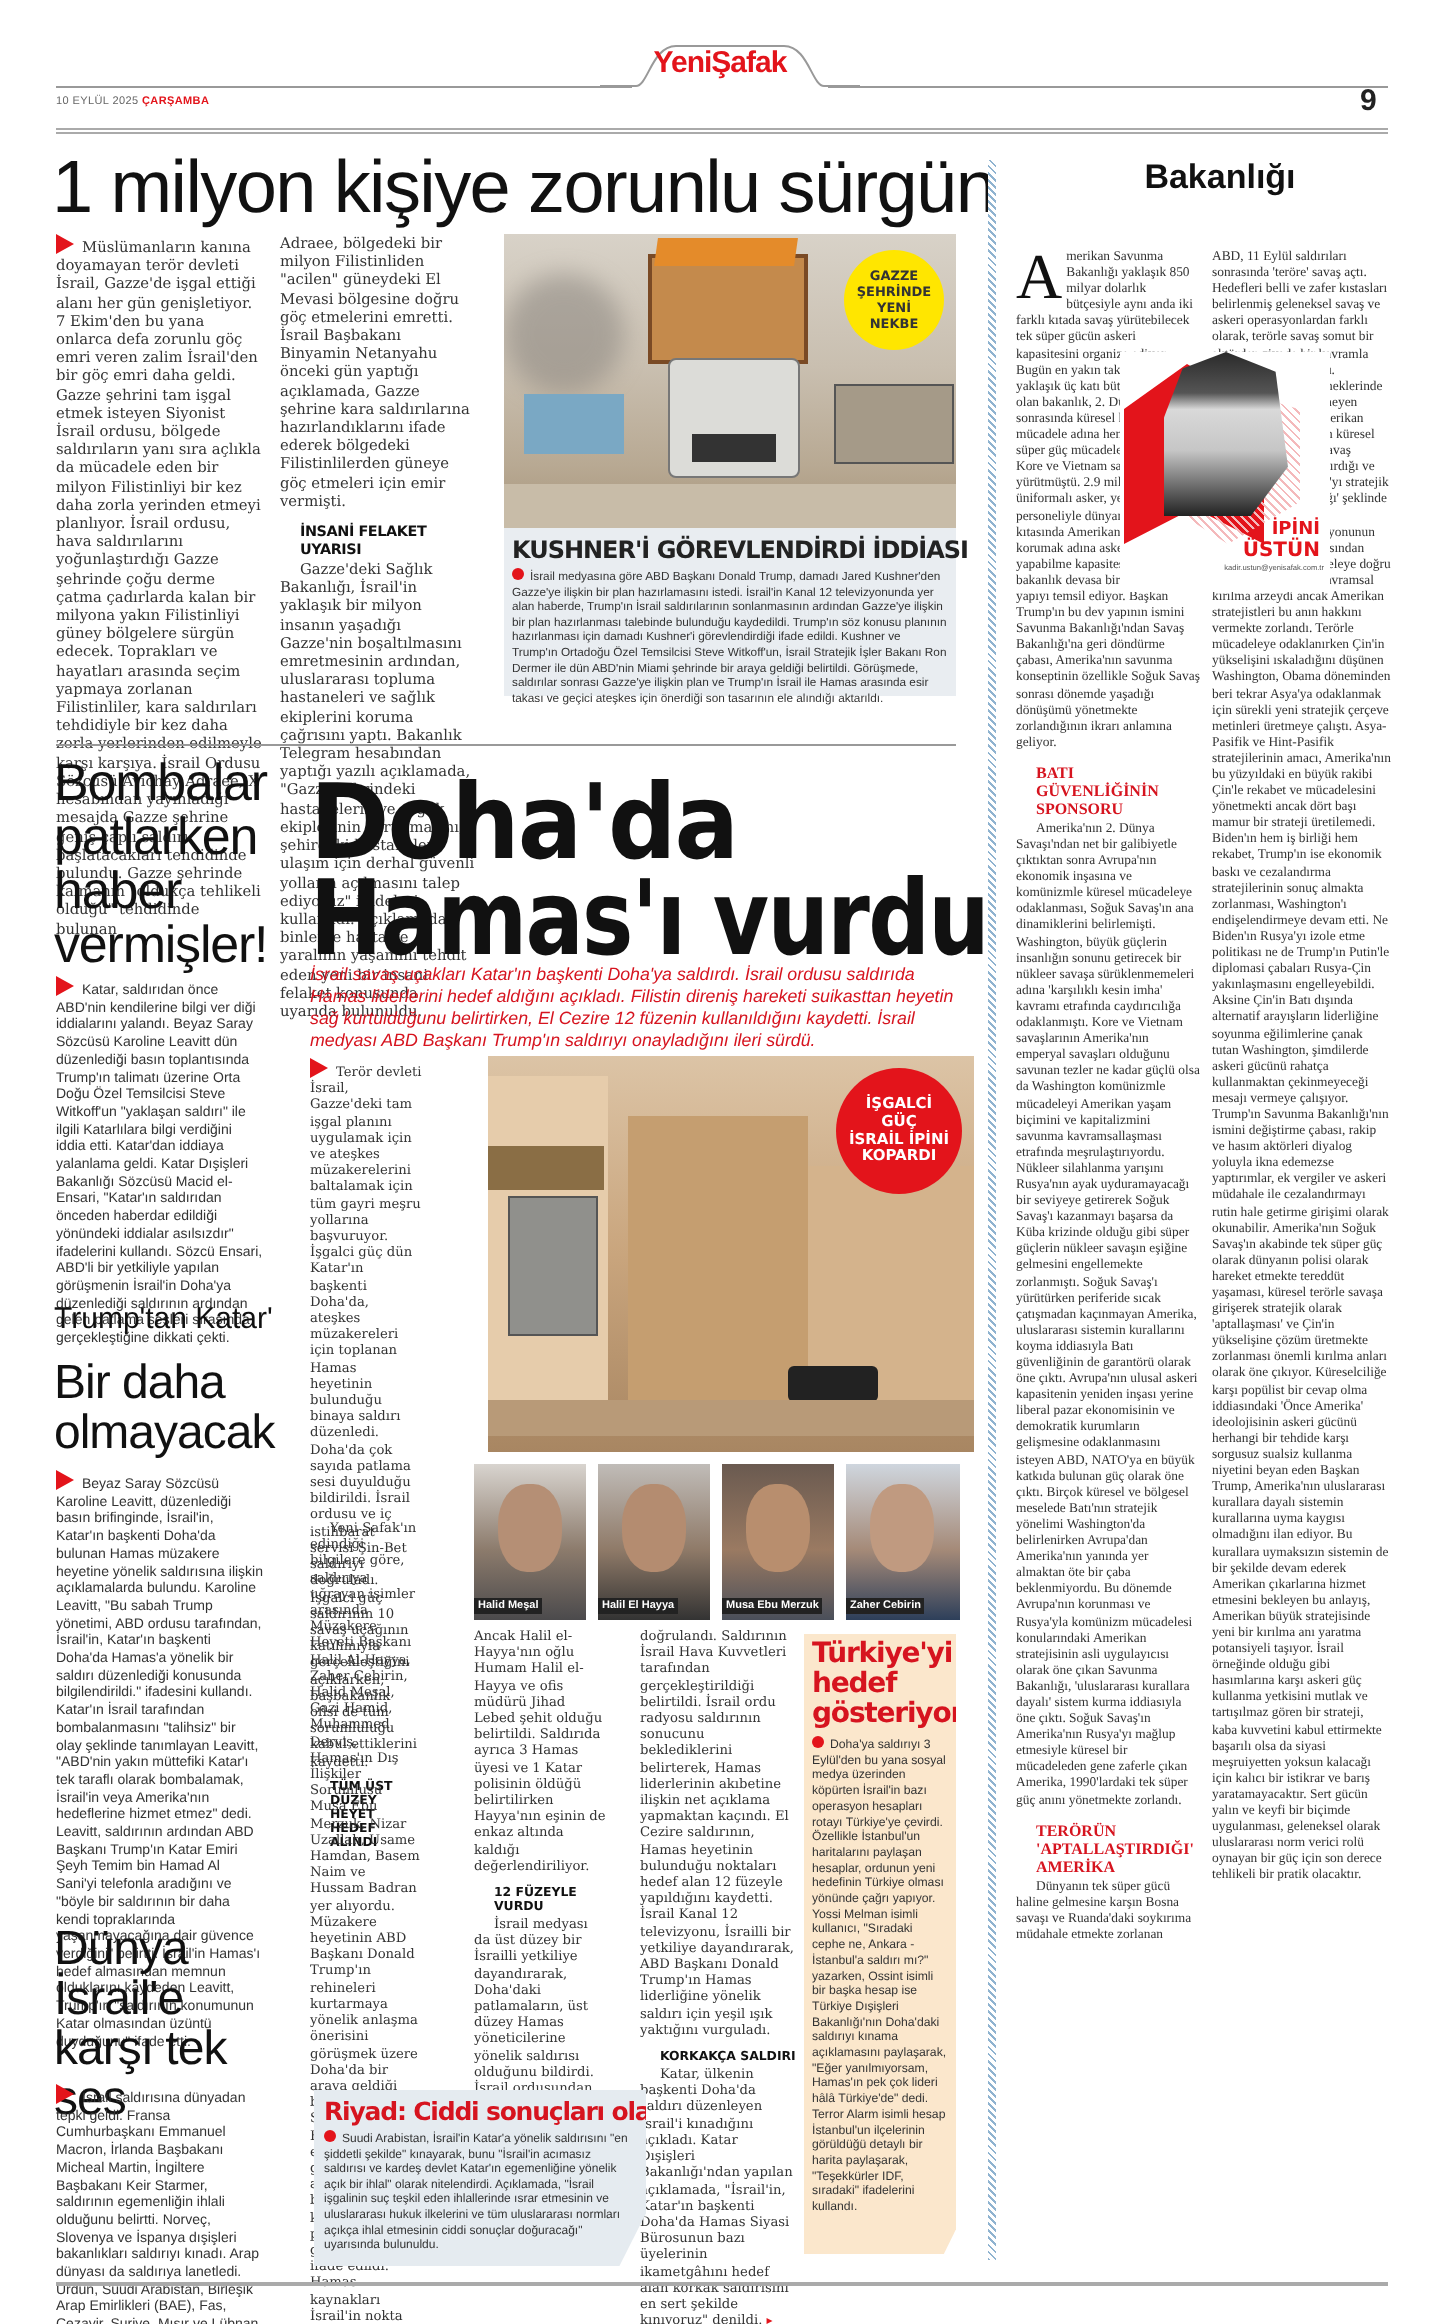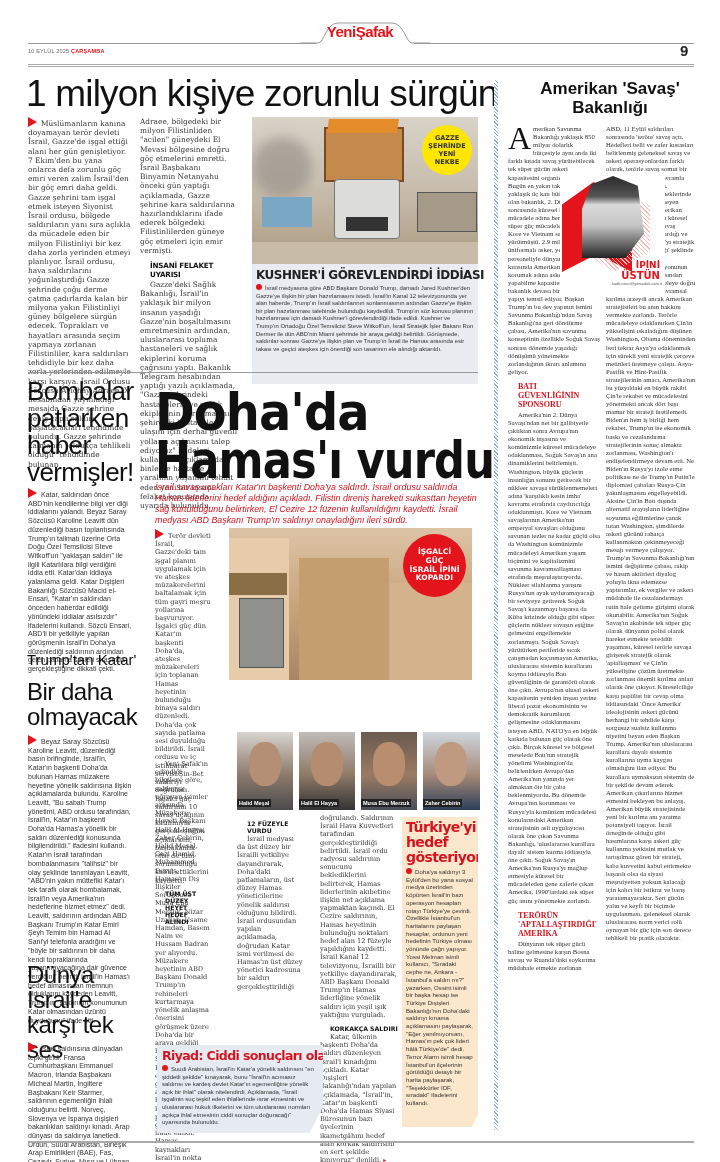--- a/index.html
+++ b/index.html
@@ -55,21 +55,21 @@
   <div class="abs" style="left:165px;top:75px;width:60px;height:40px;background:#a59a88;border:1px solid #555;"></div>
   <div class="abs" style="left:10px;top:80px;width:50px;height:30px;background:#7aa8c4;"></div>
   <div class="abs" style="left:0;top:125px;width:226px;height:22px;background:#c8bca8;"></div>
   <div class="abs cond" style="left:170px;top:8px;width:50px;height:50px;border-radius:50%;background:#ffe600;color:#333;font-weight:bold;font-size:6.5px;line-height:8px;text-align:center;padding-top:9px;">
     <div>GAZZE</div>
     <div>ŞEHRİNDE</div>
     <div>YENİ</div>
     <div>NEKBE</div>
   </div>
 </div>
-<div class="abs" style="left:252px;top:264px;width:226px;height:120px;background:#e9edf1;padding:4px 4px 3px 4px;">
+<div class="abs" style="left:252px;top:264px;width:226px;height:84px;background:#e9edf1;padding:4px 4px 3px 4px;">
   <div class="cond" style="font-size:12px;font-weight:bold;color:#222;letter-spacing:-0.5px;line-height:14px;white-space:nowrap;">KUSHNER'İ GÖREVLENDİRDİ İDDİASI</div>
   <p class="sansbody" style="font-size:5.9px;line-height:7.6px;margin-top:2px;"><span class="dot"></span><span>İsrail medyasına göre ABD Başkanı Donald Trump, damadı Jared Kushner'den Gazze'ye ilişkin bir plan hazırlamasını istedi. İsrail'in Kanal 12 televizyonunda yer alan haberde, Trump'ın İsrail saldırılarının sonlanmasının ardından Gazze'ye ilişkin bir plan hazırlanması talebinde bulunduğu kaydedildi. Trump'ın söz konusu planının hazırlanması için damadı Kushner'i görevlendirdiği ifade edildi. Kushner ve Trump'ın Ortadoğu Özel Temsilcisi Steve Witkoff'un, İsrail Stratejik İşler Bakanı Ron Dermer ile dün ABD'nin Miami şehrinde bir araya geldiği belirtildi. Görüşmede, saldırılar sonrası Gazze'ye ilişkin plan ve Trump'ın İsrail ile Hamas arasında esir takası ve geçici ateşkes için önerdiği son tasarının ele alındığı aktarıldı.</span></p>
 </div>
 
 <div class="abs rule" style="left:28px;top:372px;width:450px;height:1px;background:#999;"></div>
 
 <div class="abs serif" style="left:27px;top:378px;width:108px;font-size:26px;line-height:27px;color:#111;letter-spacing:-0.6px;">Bombalar patlarken haber vermişler!</div>
 <div class="abs" style="left:28px;top:488px;width:104px;">
   <p class="sansbody"><span class="tri"></span><span>Katar, saldırıdan önce ABD'nin kendilerine bilgi ver diği iddialarını yalandı. Beyaz Saray Sözcüsü Karoline Leavitt dün düzenlediği basın toplantısında Trump'ın talimatı üzerine Orta Doğu Özel Temsilcisi Steve Witkoff'un "yaklaşan saldırı" ile ilgili Katarlılara bilgi verdiğini iddia etti. Katar'dan iddiaya yalanlama geldi. Katar Dışişleri Bakanlığı Sözcüsü Macid el-Ensari, "Katar'ın saldırıdan önceden haberdar edildiği yönündeki iddialar asılsızdır" ifadelerini kullandı. Sözcü Ensari, ABD'li bir yetkiliyle yapılan görüşmenin İsrail'in Doha'ya düzenlediği saldırının ardından gelen patlama sesleri sırasında gerçekleştiğine dikkati çekti.</span></p>
 </div>
@@ -92,21 +92,21 @@
 <div class="abs sans" style="left:155px;top:482px;width:326px;font-style:italic;font-size:8.9px;line-height:11px;color:#d6141f;">İsrail savaş uçakları Katar'ın başkenti Doha'ya saldırdı. İsrail ordusu saldırıda Hamas liderlerini hedef aldığını açıkladı. Filistin direniş hareketi suikasttan heyetin sağ kurtulduğunu belirtirken, El Cezire 12 füzenin kullanıldığını kaydetti. İsrail medyası ABD Başkanı Trump'ın saldırıyı onayladığını ileri sürdü.</div>
 
 <div class="abs" style="left:155px;top:529px;width:56px;">
   <p class="body" style="font-size:6.6px;line-height:8.2px;"><span class="tri"></span><span>Terör devleti İsrail, Gazze'deki tam işgal planını uygulamak için ve ateşkes müzakerelerini baltalamak için tüm gayri meşru yollarına başvuruyor. İşgalci güç dün Katar'ın başkenti Doha'da, ateşkes müzakereleri için toplanan Hamas heyetinin bulunduğu binaya saldırı düzenledi. Doha'da çok sayıda patlama sesi duyulduğu bildirildi. İsrail ordusu ve iç istihbarat servisi Şin-Bet saldırıyı doğruladı. İşgalci güç saldırının 10 savaş uçağının katılımıyla gerçekleştiğini açıklarken, başbakanlık ofisi de tüm sorumluluğu kabul ettiklerini kaydetti.</span></p>
   <div class="cond" style="font-weight:bold;font-size:6.2px;line-height:7px;color:#111;margin:5px 0 1px 10px;">TÜM ÜST DÜZEY HEYET HEDEF ALINDI</div>
 </div>
 <div class="abs" style="left:155px;top:760px;width:56px;">
   <p class="body ind" style="font-size:6.6px;line-height:8.2px;">Yeni Şafak'ın edindiği bilgilere göre, saldırıya uğrayan isimler arasında Müzakere Heyeti Başkanı Halil Al-Hayya, Zaher Cebirin, Halid Meşal, Gazi Hamid, Muhammed Derviş, Hamas'ın Dış İlişkiler Sorumlusu Musa Ebu Merzuk, Nizar Uzallah, Usame Hamdan, Basem Naim ve Hussam Badran yer alıyordu. Müzakere heyetinin ABD Başkanı Donald Trump'ın rehineleri kurtarmaya yönelik anlaşma önerisini görüşmek üzere Doha'da bir araya geldiği belirtildi. Saldırının Hayya'nın ekibiyle yaptığı görüşmenin ardından, bilgileri lider kadrosuyla paylaştığı sırada gerçekleştiği ifade edildi. Hamas kaynakları İsrail'in nokta atışı hedef alarak gerçekleştirdiği suikastın başarısız olduğunu savundu.</p>
 </div>
 
-<div class="abs" style="left:229px;top:528px;width:243px;height:152px;overflow:hidden;background:linear-gradient(180deg,#dcc4a6 0%,#c9a57d 50%,#a88662 100%);">
+<div class="abs" style="left:244px;top:528px;width:243px;height:198px;overflow:hidden;background:linear-gradient(180deg,#dcc4a6 0%,#c9a57d 50%,#a88662 100%);">
   <div class="abs" style="left:0;top:10px;width:60px;height:180px;background:#e6ccab;"></div>
   <div class="abs" style="left:0;top:45px;width:58px;height:22px;background:#8a6e45;"></div>
   <div class="abs" style="left:10px;top:70px;width:45px;height:70px;background:#90908c;border:1px solid #555;"></div>
   <div class="abs" style="left:70px;top:30px;width:90px;height:160px;background:#c59e70;"></div>
   <div class="abs" style="left:160px;top:55px;width:83px;height:135px;background:#d4b38c;"></div>
   <div class="abs" style="left:150px;top:155px;width:45px;height:18px;background:#222;border-radius:3px;"></div>
   <div class="abs" style="left:0;top:172px;width:243px;height:18px;background:#b89a78;"></div>
   <div class="abs cond" style="left:174px;top:6px;width:63px;height:63px;border-radius:50%;background:#e3141b;color:#fff;font-weight:bold;font-size:7.5px;line-height:8.8px;text-align:center;padding-top:14px;">
     <div>İŞGALCİ</div>
     <div>GÜÇ</div>
@@ -128,20 +128,21 @@
     <div class="abs" style="left:12px;top:10px;width:32px;height:44px;border-radius:45%;background:#b88e6e;"></div>
     <div class="abs sans" style="left:0;bottom:3px;background:#222;color:#fff;font-size:5.5px;font-weight:bold;padding:1px 2px;white-space:nowrap;">Musa Ebu Merzuk</div>
   </div>
   <div class="abs" style="left:186px;top:0;width:57px;height:78px;background:linear-gradient(180deg,#cfd6de 0%,#a58a78 55%,#2d3f5a 100%);">
     <div class="abs" style="left:12px;top:10px;width:32px;height:44px;border-radius:45%;background:#c09a80;"></div>
     <div class="abs sans" style="left:0;bottom:3px;background:#222;color:#fff;font-size:5.5px;font-weight:bold;padding:1px 2px;white-space:nowrap;">Zaher Cebirin</div>
   </div>
 </div>
 
 <div class="abs" style="left:237px;top:814px;width:66px;">
+  <p class="body" style="font-size:6.6px;line-height:8.2px;">Ancak Halil el-Hayya'nın oğlu Humam Halil el-Hayya ve ofis müdürü Jihad Lebed şehit olduğu belirtildi. Saldırıda ayrıca 3 Hamas üyesi ve 1 Katar polisinin öldüğü belirtilirken Hayya'nın eşinin de enkaz altında kaldığı değerlendiriliyor.</p>
   <div class="cond" style="font-weight:bold;font-size:6.2px;line-height:7px;color:#111;margin:6px 0 1px 10px;">12 FÜZEYLE VURDU</div>
   <p class="body ind" style="font-size:6.6px;line-height:8.2px;">İsrail medyası da üst düzey bir İsrailli yetkiliye dayandırarak, Doha'daki patlamaların, üst düzey Hamas yöneticilerine yönelik saldırısı olduğunu bildirdi. İsrail ordusundan yapılan açıklamada, doğrudan Katar ismi verilmesi de Hamas'ın üst düzey yönetici kadrosuna bir saldırı gerçekleştirildiği</p>
 </div>
 <div class="abs" style="left:320px;top:814px;width:78px;">
   <p class="body" style="font-size:6.6px;line-height:8.2px;">doğrulandı. Saldırının İsrail Hava Kuvvetleri tarafından gerçekleştirildiği belirtildi. İsrail ordu radyosu saldırının sonucunu beklediklerini belirterek, Hamas liderlerinin akıbetine ilişkin net açıklama yapmaktan kaçındı. El Cezire saldırının, Hamas heyetinin bulunduğu noktaları hedef alan 12 füzeyle yapıldığını kaydetti. İsrail Kanal 12 televizyonu, İsrailli bir yetkiliye dayandırarak, ABD Başkanı Donald Trump'ın Hamas liderliğine yönelik saldırı için yeşil ışık yaktığını vurguladı.</p>
   <div class="cond" style="font-weight:bold;font-size:6.2px;line-height:7px;color:#111;margin:6px 0 1px 10px;">KORKAKÇA SALDIRI</div>
   <p class="body ind" style="font-size:6.6px;line-height:8.2px;"><span>Katar, ülkenin başkenti Doha'da saldırı düzenleyen İsrail'i kınadığını açıkladı. Katar Dışişleri Bakanlığı'ndan yapılan açıklamada, "İsrail'in, Katar'ın başkenti Doha'da Hamas Siyasi Bürosunun bazı üyelerinin ikametgâhını hedef alan korkak saldırısını en sert şekilde kınıyoruz" denildi.</span> <span class="cond" style="font-weight:bold;font-size:6px;"><span style="color:#e3141b;">▸</span> </span></p>
 </div>
 
 <div class="abs" style="left:402px;top:817px;width:76px;height:310px;background:#fbe7cc;padding:3px 4px;clip-path:polygon(0 0,100% 0,100% 96%,92% 100%,0 100%);">
@@ -149,21 +150,20 @@
   <p class="sansbody" style="font-size:6.1px;line-height:7.7px;margin-top:3px;"><span class="dot"></span><span>Doha'ya saldırıyı 3 Eylül'den bu yana sosyal medya üzerinden köpürten İsrail'in bazı operasyon hesapları rotayı Türkiye'ye çevirdi. Özellikle İstanbul'un haritalarını paylaşan hesaplar, ordunun yeni hedefinin Türkiye olması yönünde çağrı yapıyor. Yossi Melman isimli kullanıcı, "Sıradaki cephe ne, Ankara - İstanbul'a saldırı mı?" yazarken, Ossint isimli bir başka hesap ise Türkiye Dışişleri Bakanlığı'nın Doha'daki saldırıyı kınama açıklamasını paylaşarak, "Eğer yanılmıyorsam, Hamas'ın pek çok lideri hâlâ Türkiye'de" dedi. Terror Alarm isimli hesap İstanbul'un ilçelerinin görüldüğü detaylı bir harita paylaşarak, "Teşekkürler IDF, sıradaki" ifadelerini kullandı.</span></p>
 </div>
 
 <div class="abs" style="left:157px;top:1045px;width:166px;height:88px;background:#e5ebf0;padding:3px 5px;clip-path:polygon(0 0,100% 0,100% 70%,92% 100%,0 100%);">
   <div class="cond" style="font-weight:bold;font-size:12.5px;line-height:15px;color:#d6141f;letter-spacing:-0.6px;white-space:nowrap;">Riyad: Ciddi sonuçları olacak</div>
   <p class="sansbody" style="font-size:6px;line-height:7.6px;margin-top:2px;"><span class="dot"></span><span>Suudi Arabistan, İsrail'in Katar'a yönelik saldırısını "en şiddetli şekilde" kınayarak, bunu "İsrail'in acımasız saldırısı ve kardeş devlet Katar'ın egemenliğine yönelik açık bir ihlal" olarak nitelendirdi. Açıklamada, "İsrail işgalinin suç teşkil eden ihlallerinde ısrar etmesinin ve uluslararası hukuk ilkelerini ve tüm uluslararası normları açıkça ihlal etmesinin ciddi sonuçlar doğuracağı" uyarısında bulunuldu.</span></p>
 </div>
 
 <div class="abs" style="left:494px;top:80px;width:4px;height:1050px;background:repeating-linear-gradient(45deg,#8fb3d0 0 1px,#fff 1px 2.5px);"></div>
 <div class="abs serif" style="left:500px;top:79px;width:220px;text-align:center;font-weight:bold;font-size:17px;line-height:19px;color:#111;">
-  <div>Amerikan 'Savaş'</div>
   <div>Bakanlığı</div>
 </div>
 
 <div class="abs" style="left:508px;top:125px;width:92px;">
   <p class="body" style="font-size:6.7px;line-height:8.1px;font-family:'Liberation Serif',serif;">
     <span style="float:left;font-size:32px;line-height:26px;font-family:'Liberation Serif',serif;margin-right:2px;color:#111;">A</span><span>merikan Savunma Bakanlığı yaklaşık 850 milyar dolarlık bütçesiyle aynı anda iki farklı kıtada savaş yürütebilecek tek süper gücün askeri kapasitesini organize ediyor. Bugün en yakın takipçisi Çin'in yaklaşık üç katı bütçesine sahip olan bakanlık, 2. Dünya Savaşı sonrasında küresel komünizmle mücadele adına hem Rusya'yla süper güç mücadelesini hem de Kore ve Vietnam savaşlarını yürütmüştü. 2.9 milyona varan üniformalı asker, yedek ve sivil personeliyle dünyanın her kıtasında Amerikan çıkarlarını korumak adına askeri operasyon yapabilme kapasitesine sahip olan bakanlık devasa bir bürokratik yapıyı temsil ediyor. Başkan Trump'ın bu dev yapının ismini Savunma Bakanlığı'ndan Savaş Bakanlığı'na geri döndürme çabası, Amerika'nın savunma konseptinin özellikle Soğuk Savaş sonrası dönemde yaşadığı dönüşümü yönetmekte zorlandığının ikrarı anlamına geliyor.</span>
   </p>
   <div class="redhead">BATI GÜVENLİĞİNİN SPONSORU</div>
   <p class="body ind" style="font-size:6.7px;line-height:8.1px;font-family:'Liberation Serif',serif;">Amerika'nın 2. Dünya Savaşı'ndan net bir galibiyetle çıktıktan sonra Avrupa'nın ekonomik inşasına ve komünizmle küresel mücadeleye odaklanması, Soğuk Savaş'ın ana dinamiklerini belirlemişti. Washington, büyük güçlerin insanlığın sonunu getirecek bir nükleer savaşa sürüklenmemeleri adına 'karşılıklı kesin imha' kavramı etrafında caydırıcılığa odaklanmıştı. Kore ve Vietnam savaşlarının Amerika'nın emperyal savaşları olduğunu savunan tezler ne kadar güçlü olsa da Washington komünizmle mücadeleyi Amerikan yaşam biçimini ve kapitalizmini savunma kavramsallaşması etrafında meşrulaştırıyordu. Nükleer silahlanma yarışını Rusya'nın ayak uyduramayacağı bir seviyeye getirerek Soğuk Savaş'ı kazanmayı başarsa da Küba krizinde olduğu gibi süper güçlerin nükleer savaşın eşiğine gelmesini engellemekte zorlanmıştı. Soğuk Savaş'ı yürütürken periferide sıcak çatışmadan kaçınmayan Amerika, uluslararası sistemin kurallarını koyma iddiasıyla Batı güvenliğinin de garantörü olarak öne çıktı. Avrupa'nın ulusal askeri kapasitenin yeniden inşası yerine liberal pazar ekonomisinin ve demokratik kurumların gelişmesine odaklanmasını isteyen ABD, NATO'ya en büyük katkıda bulunan güç olarak öne çıktı. Birçok küresel ve bölgesel meselede Batı'nın stratejik yönelimi Washington'da belirlenirken Avrupa'dan Amerika'nın yanında yer almaktan öte bir çaba beklenmiyordu. Bu dönemde Avrupa'nın korunması ve Rusya'yla komünizm mücadelesi konularındaki Amerikan stratejisinin asli uygulayıcısı olarak öne çıkan Savunma Bakanlığı, 'uluslararası kurallara dayalı' sistem kurma iddiasıyla öne çıktı. Soğuk Savaş'ın Amerika'nın Rusya'yı mağlup etmesiyle küresel bir mücadeleden gene zaferle çıkan Amerika, 1990'lardaki tek süper güç anını yönetmekte zorlandı.</p>
   <div class="redhead">TERÖRÜN 'APTALLAŞTIRDIĞI' AMERİKA</div>

